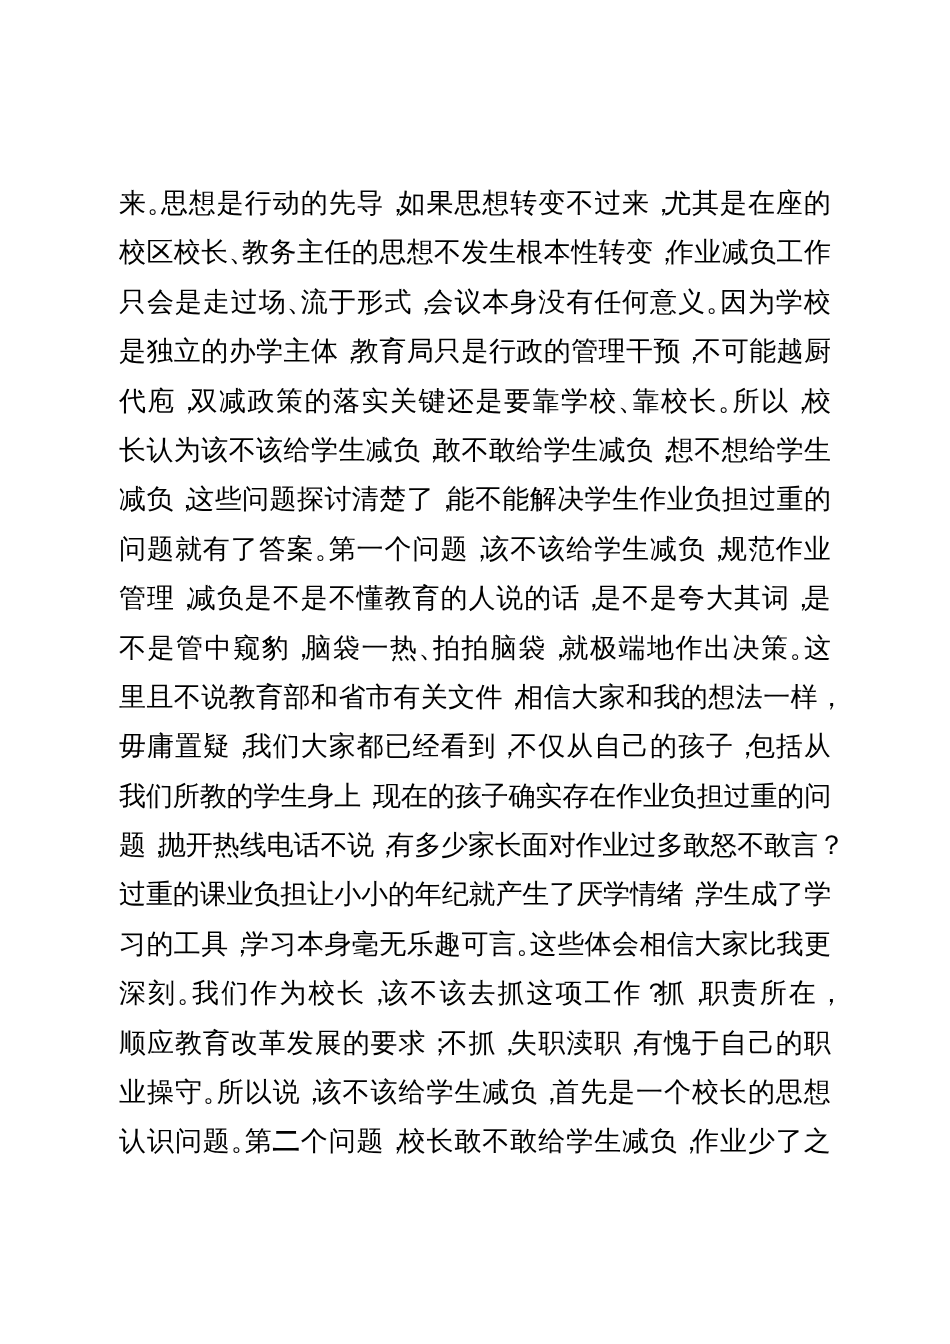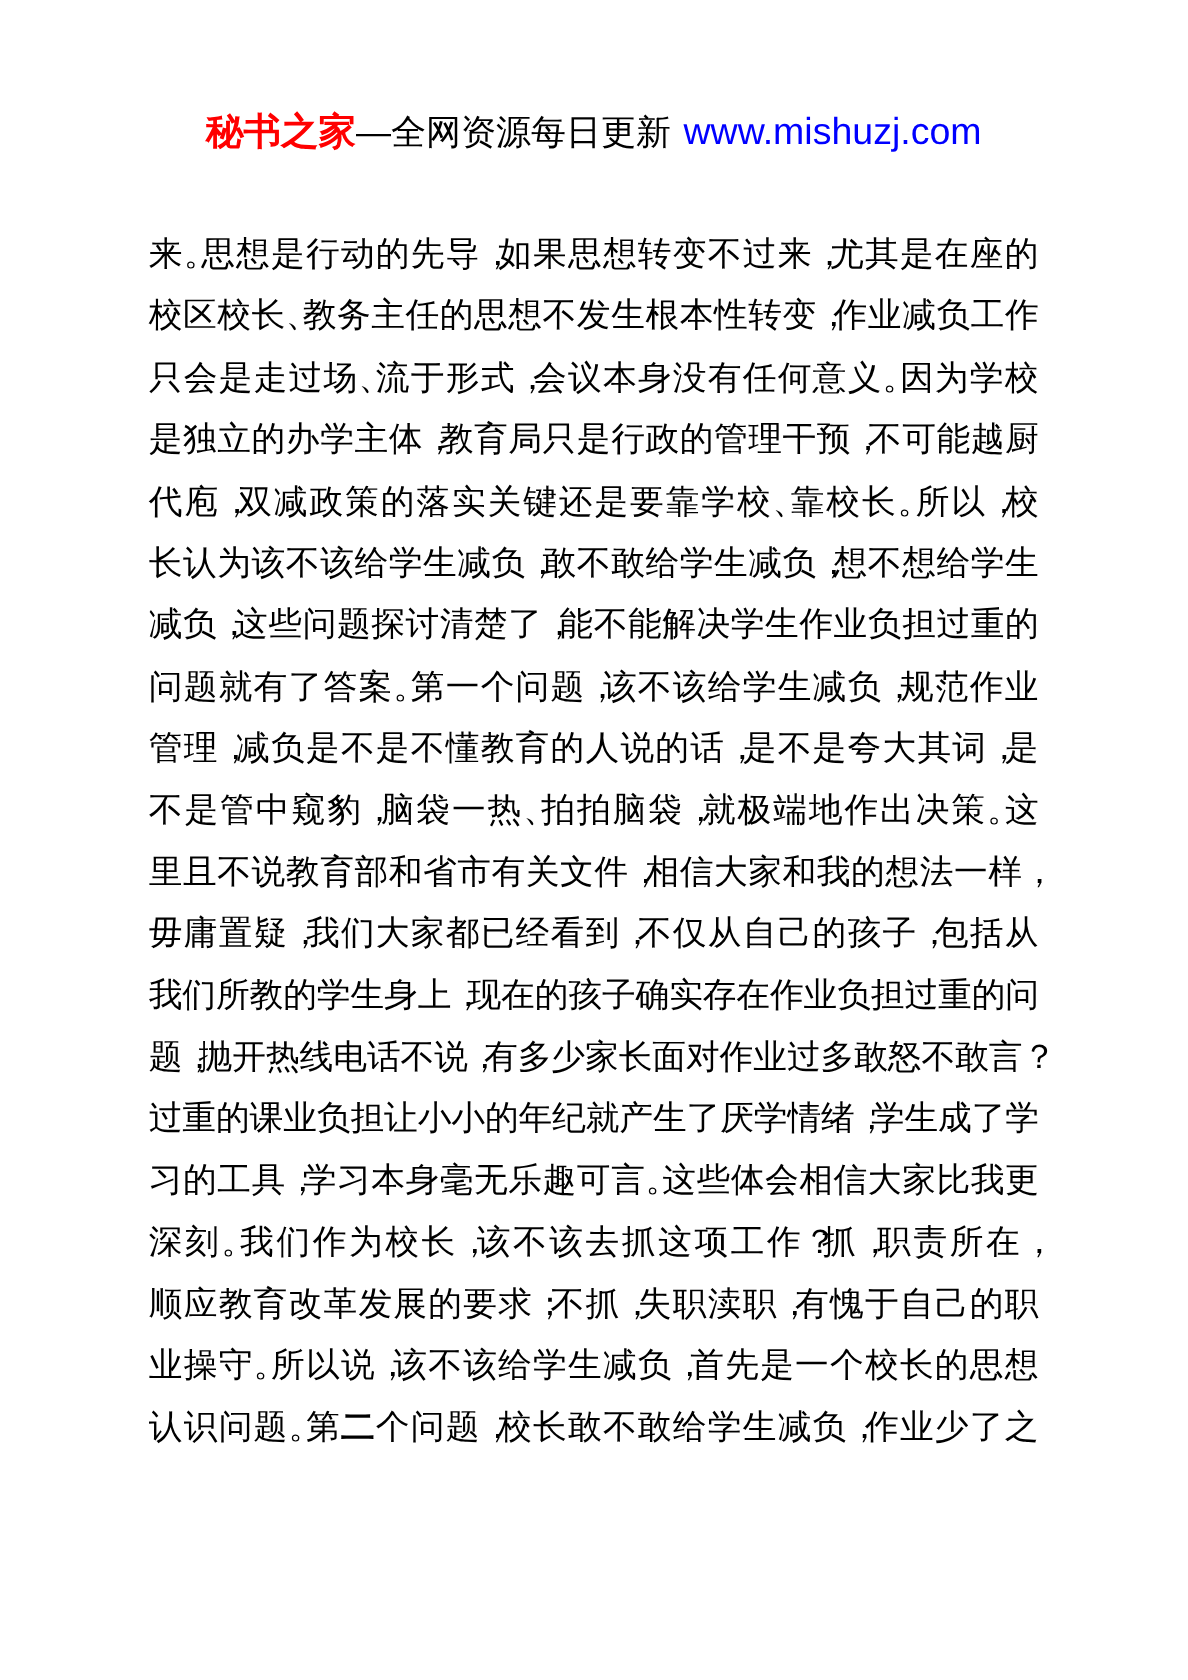--- a/index.html
+++ b/index.html
@@ -65,23 +65,20 @@
     width: 13px;
   }
   .ch.bold {
     font-weight: bold;
   }
 </style>
 </head>
 <body>
 
 <div class="page">
-  <div class="site-header">
-    <span class="site-name" style="color: rgb(255, 0, 0);">秘书之家</span><span class="header-separator" style="color: rgb(0, 0, 0);">—</span><span class="header-tagline" style="color: rgb(0, 0, 0);">全网资源每日更新</span><span class="site-url" style="color: rgb(0, 0, 255);">www.mishuzj.com</span>
-  </div>
   <div class="document-body" style="color: rgb(0, 0, 0);">
       <div class="text-line"><span class="ch">来</span><span class="ch punct">。</span><span class="ch">思</span><span class="ch">想</span><span class="ch">是</span><span class="ch">行</span><span class="ch">动</span><span class="ch">的</span><span class="ch">先</span><span class="ch">导</span><span class="ch punct">，</span><span class="ch">如</span><span class="ch">果</span><span class="ch">思</span><span class="ch">想</span><span class="ch">转</span><span class="ch">变</span><span class="ch">不</span><span class="ch">过</span><span class="ch">来</span><span class="ch punct">，</span><span class="ch">尤</span><span class="ch">其</span><span class="ch">是</span><span class="ch">在</span><span class="ch">座</span><span class="ch">的</span></div>
       <div class="text-line"><span class="ch">校</span><span class="ch">区</span><span class="ch">校</span><span class="ch">长</span><span class="ch punct">、</span><span class="ch">教</span><span class="ch">务</span><span class="ch">主</span><span class="ch">任</span><span class="ch">的</span><span class="ch">思</span><span class="ch">想</span><span class="ch">不</span><span class="ch">发</span><span class="ch">生</span><span class="ch">根</span><span class="ch">本</span><span class="ch">性</span><span class="ch">转</span><span class="ch">变</span><span class="ch punct">，</span><span class="ch">作</span><span class="ch">业</span><span class="ch">减</span><span class="ch">负</span><span class="ch">工</span><span class="ch">作</span></div>
       <div class="text-line"><span class="ch">只</span><span class="ch">会</span><span class="ch">是</span><span class="ch">走</span><span class="ch">过</span><span class="ch">场</span><span class="ch punct">、</span><span class="ch">流</span><span class="ch">于</span><span class="ch">形</span><span class="ch">式</span><span class="ch punct">，</span><span class="ch">会</span><span class="ch">议</span><span class="ch">本</span><span class="ch">身</span><span class="ch">没</span><span class="ch">有</span><span class="ch">任</span><span class="ch">何</span><span class="ch">意</span><span class="ch">义</span><span class="ch punct">。</span><span class="ch">因</span><span class="ch">为</span><span class="ch">学</span><span class="ch">校</span></div>
       <div class="text-line"><span class="ch">是</span><span class="ch">独</span><span class="ch">立</span><span class="ch">的</span><span class="ch">办</span><span class="ch">学</span><span class="ch">主</span><span class="ch">体</span><span class="ch punct">，</span><span class="ch">教</span><span class="ch">育</span><span class="ch">局</span><span class="ch">只</span><span class="ch">是</span><span class="ch">行</span><span class="ch">政</span><span class="ch">的</span><span class="ch">管</span><span class="ch">理</span><span class="ch">干</span><span class="ch">预</span><span class="ch punct">，</span><span class="ch">不</span><span class="ch">可</span><span class="ch">能</span><span class="ch">越</span><span class="ch">厨</span></div>
       <div class="text-line"><span class="ch">代</span><span class="ch">庖</span><span class="ch punct">，</span><span class="ch">双</span><span class="ch">减</span><span class="ch">政</span><span class="ch">策</span><span class="ch">的</span><span class="ch">落</span><span class="ch">实</span><span class="ch">关</span><span class="ch">键</span><span class="ch">还</span><span class="ch">是</span><span class="ch">要</span><span class="ch">靠</span><span class="ch">学</span><span class="ch">校</span><span class="ch punct">、</span><span class="ch">靠</span><span class="ch">校</span><span class="ch">长</span><span class="ch punct">。</span><span class="ch">所</span><span class="ch">以</span><span class="ch punct">，</span><span class="ch">校</span></div>
       <div class="text-line"><span class="ch">长</span><span class="ch">认</span><span class="ch">为</span><span class="ch">该</span><span class="ch">不</span><span class="ch">该</span><span class="ch">给</span><span class="ch">学</span><span class="ch">生</span><span class="ch">减</span><span class="ch">负</span><span class="ch punct">，</span><span class="ch">敢</span><span class="ch">不</span><span class="ch">敢</span><span class="ch">给</span><span class="ch">学</span><span class="ch">生</span><span class="ch">减</span><span class="ch">负</span><span class="ch punct">，</span><span class="ch">想</span><span class="ch">不</span><span class="ch">想</span><span class="ch">给</span><span class="ch">学</span><span class="ch">生</span></div>
       <div class="text-line"><span class="ch">减</span><span class="ch">负</span><span class="ch punct">，</span><span class="ch">这</span><span class="ch">些</span><span class="ch">问</span><span class="ch">题</span><span class="ch">探</span><span class="ch">讨</span><span class="ch">清</span><span class="ch">楚</span><span class="ch">了</span><span class="ch punct">，</span><span class="ch">能</span><span class="ch">不</span><span class="ch">能</span><span class="ch">解</span><span class="ch">决</span><span class="ch">学</span><span class="ch">生</span><span class="ch">作</span><span class="ch">业</span><span class="ch">负</span><span class="ch">担</span><span class="ch">过</span><span class="ch">重</span><span class="ch">的</span></div>
       <div class="text-line"><span class="ch">问</span><span class="ch">题</span><span class="ch">就</span><span class="ch">有</span><span class="ch">了</span><span class="ch">答</span><span class="ch">案</span><span class="ch punct">。</span><span class="ch">第</span><span class="ch">一</span><span class="ch">个</span><span class="ch">问</span><span class="ch">题</span><span class="ch punct">，</span><span class="ch">该</span><span class="ch">不</span><span class="ch">该</span><span class="ch">给</span><span class="ch">学</span><span class="ch">生</span><span class="ch">减</span><span class="ch">负</span><span class="ch punct">，</span><span class="ch">规</span><span class="ch">范</span><span class="ch">作</span><span class="ch">业</span></div>
       <div class="text-line"><span class="ch">管</span><span class="ch">理</span><span class="ch punct">，</span><span class="ch">减</span><span class="ch">负</span><span class="ch">是</span><span class="ch">不</span><span class="ch">是</span><span class="ch">不</span><span class="ch">懂</span><span class="ch">教</span><span class="ch">育</span><span class="ch">的</span><span class="ch">人</span><span class="ch">说</span><span class="ch">的</span><span class="ch">话</span><span class="ch punct">，</span><span class="ch">是</span><span class="ch">不</span><span class="ch">是</span><span class="ch">夸</span><span class="ch">大</span><span class="ch">其</span><span class="ch">词</span><span class="ch punct">，</span><span class="ch">是</span></div>

